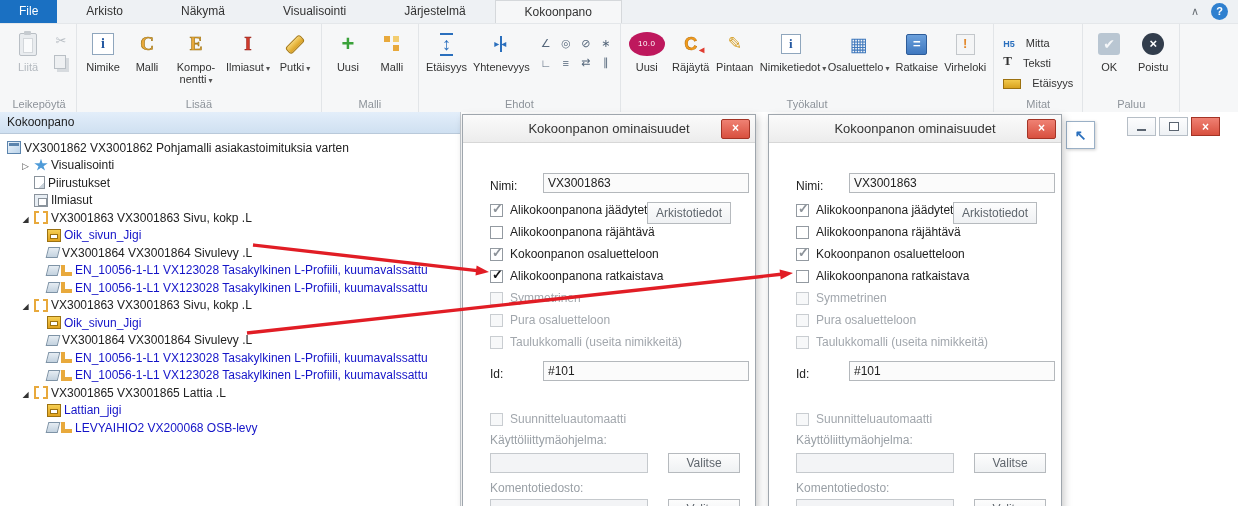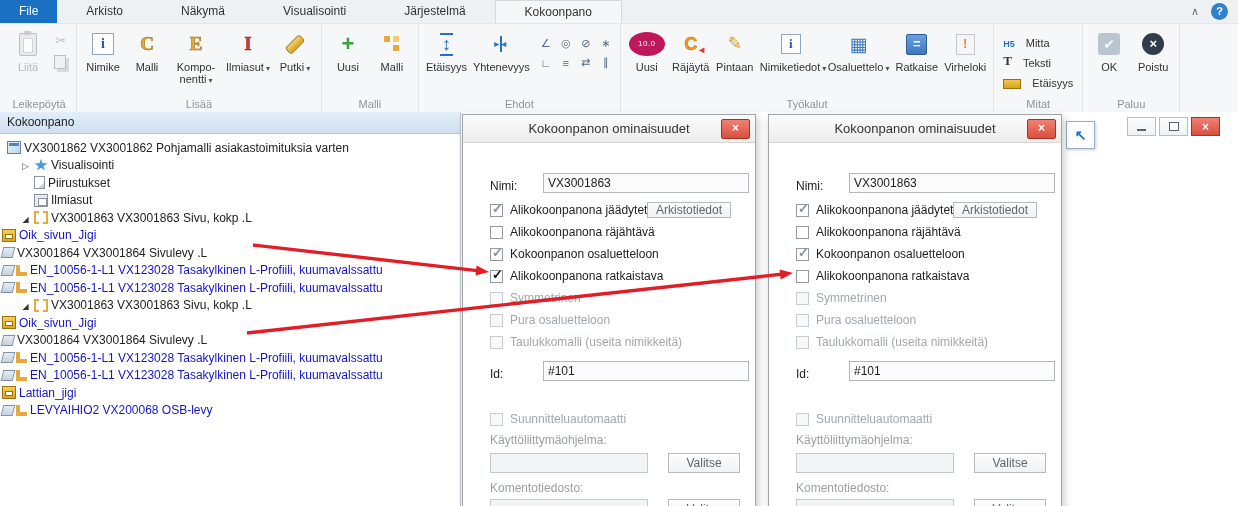--- a/index.html
+++ b/index.html
@@ -74,21 +74,21 @@
   .icon-poistu{width:22px;height:22px;background:#323d4c;border-radius:50%;color:#fff;font-size:13px;line-height:21px;text-align:center;font-weight:bold}
 
   
   .main{position:absolute;top:112px;left:0;right:0;bottom:0;display:flex}
   .canvas{flex:1;background:#fff;position:relative}
   .tree-panel{width:460px;flex:none;border-right:1px solid #c3c8cd;display:flex;flex-direction:column;background:#fff}
   .tree-header{height:21px;background:linear-gradient(#e3eefa,#cfe0f1);border-bottom:1px solid #b9c9da;
                font-size:12px;padding-left:7px;line-height:21px;color:#1d1d1d}
   .tree{flex:1;overflow:hidden;padding-top:5px}
   .trow{height:17.5px;display:flex;align-items:center;white-space:nowrap;font-size:12px}
-  .ind0{padding-left:5px}.ind1{padding-left:19px}.ind2{}
+  .ind0{padding-left:5px}.ind1{padding-left:19px}.ind2{padding-left:45px}
   .caret{width:13px;flex:none;text-align:center;color:#333}
   .caret.exp::before{content:"◢";font-size:8px}
   .caret.col::before{content:"▷";font-size:9px;color:#555}
   .tl{margin-left:3px}
   .tl.blue{color:#1414c8}
   .ti{width:14px;height:13px;margin-left:2px;flex:none;position:relative;display:inline-block;box-sizing:border-box}
   .ti-root{border:1px solid #5b84ad;background:linear-gradient(135deg,#eaf2fa,#bcd4ea)}
   .ti-root::after{content:"";position:absolute;left:1px;top:1px;right:1px;height:3px;background:#5b84ad}
   .ti-star{background:#4f9bd8;clip-path:polygon(50% 0%,61% 35%,98% 35%,68% 57%,79% 91%,50% 70%,21% 91%,32% 57%,2% 35%,39% 35%)}
   .ti-page{width:11px;height:13px;background:linear-gradient(135deg,#fff 72%,#c9d2da 73%);border:1px solid #8a939c}
@@ -124,21 +124,21 @@
           border:1px solid #a33325;border-radius:2px;color:#fff;font-weight:bold;font-size:12px;line-height:16px;text-align:center}
   .dbody{position:relative;height:392px}
   .drow{position:absolute;left:27px;display:flex;align-items:flex-end;gap:20px;height:20px}
   .dlabel{width:33px;font-size:12px;color:#222;flex:none}
   .din{height:20px;border:1px solid #b4b8bc;background:#fbfbfb;font-size:12px;padding:0 4px;color:#222;
        font-family:"Liberation Sans",sans-serif;box-sizing:border-box}
   .din.dis{background:#f3f4f6;border-color:#c5c9cd}
   .w206{width:206px}.w158{width:158px}
   .dbtn{border:1px solid #b6babe;background:linear-gradient(#fdfdfd,#eff1f3);color:#5f666d;font-size:12px;
         font-family:"Liberation Sans",sans-serif;text-align:center;padding:0}
-  .arkisto{position:absolute;left:184px;top:59px;width:84px;height:16px}
+  .arkisto{position:absolute;left:184px;top:59px;width:84px;height:22px}
   .valitse{width:72px;height:20px}
   .cblist{position:absolute;left:27px;top:59px;display:flex;flex-direction:column;gap:6px}
   .cbrow{display:flex;align-items:center;gap:7px;height:16px}
   .cbrow.single{position:absolute;left:27px}
   .cb{width:13px;height:13px;border:1px solid #939aa1;background:#fff;position:relative;flex:none;box-sizing:border-box}
   .cbrow.checked .cb::after,.cbrow.checked-dim .cb::after{content:"✓";position:absolute;left:1px;top:-4px;font-size:13px;font-weight:bold}
   .cbrow.checked .cb::after{color:#15171a}
   .cbrow.checked-dim .cb::after{color:#8d939a}
   .cbrow.disabled .cb{border-color:#c9cdd1;background:#f7f8f9}
   .cbrow.disabled .cblabel{color:#a2a7ad}
@@ -446,20 +446,25 @@
       <div class="trow ind2">
           <span class="ti ti-part"></span>
           <span class="ti ti-l"></span>
           <span class="tl blue">EN_10056-1-L1 VX123028 Tasakylkinen L-Profiili, kuumavalssattu</span>
         </div>
       <div class="trow ind2">
           <span class="ti ti-part"></span>
           <span class="ti ti-l"></span>
           <span class="tl blue">EN_10056-1-L1 VX123028 Tasakylkinen L-Profiili, kuumavalssattu</span>
         </div>
+      <div class="trow ind1">
+          <span class="caret exp"></span>
+          <span class="ti ti-asm"></span>
+          <span class="tl">VX3001865 VX3001865 Lattia .L</span>
+        </div>
       <div class="trow ind2">
           <span class="ti ti-jig"></span>
           <span class="tl blue">Lattian_jigi</span>
         </div>
       <div class="trow ind2">
           <span class="ti ti-part"></span>
           <span class="ti ti-l"></span>
           <span class="tl blue">LEVYAIHIO2 VX200068 OSB-levy</span>
         </div>
     </div>

